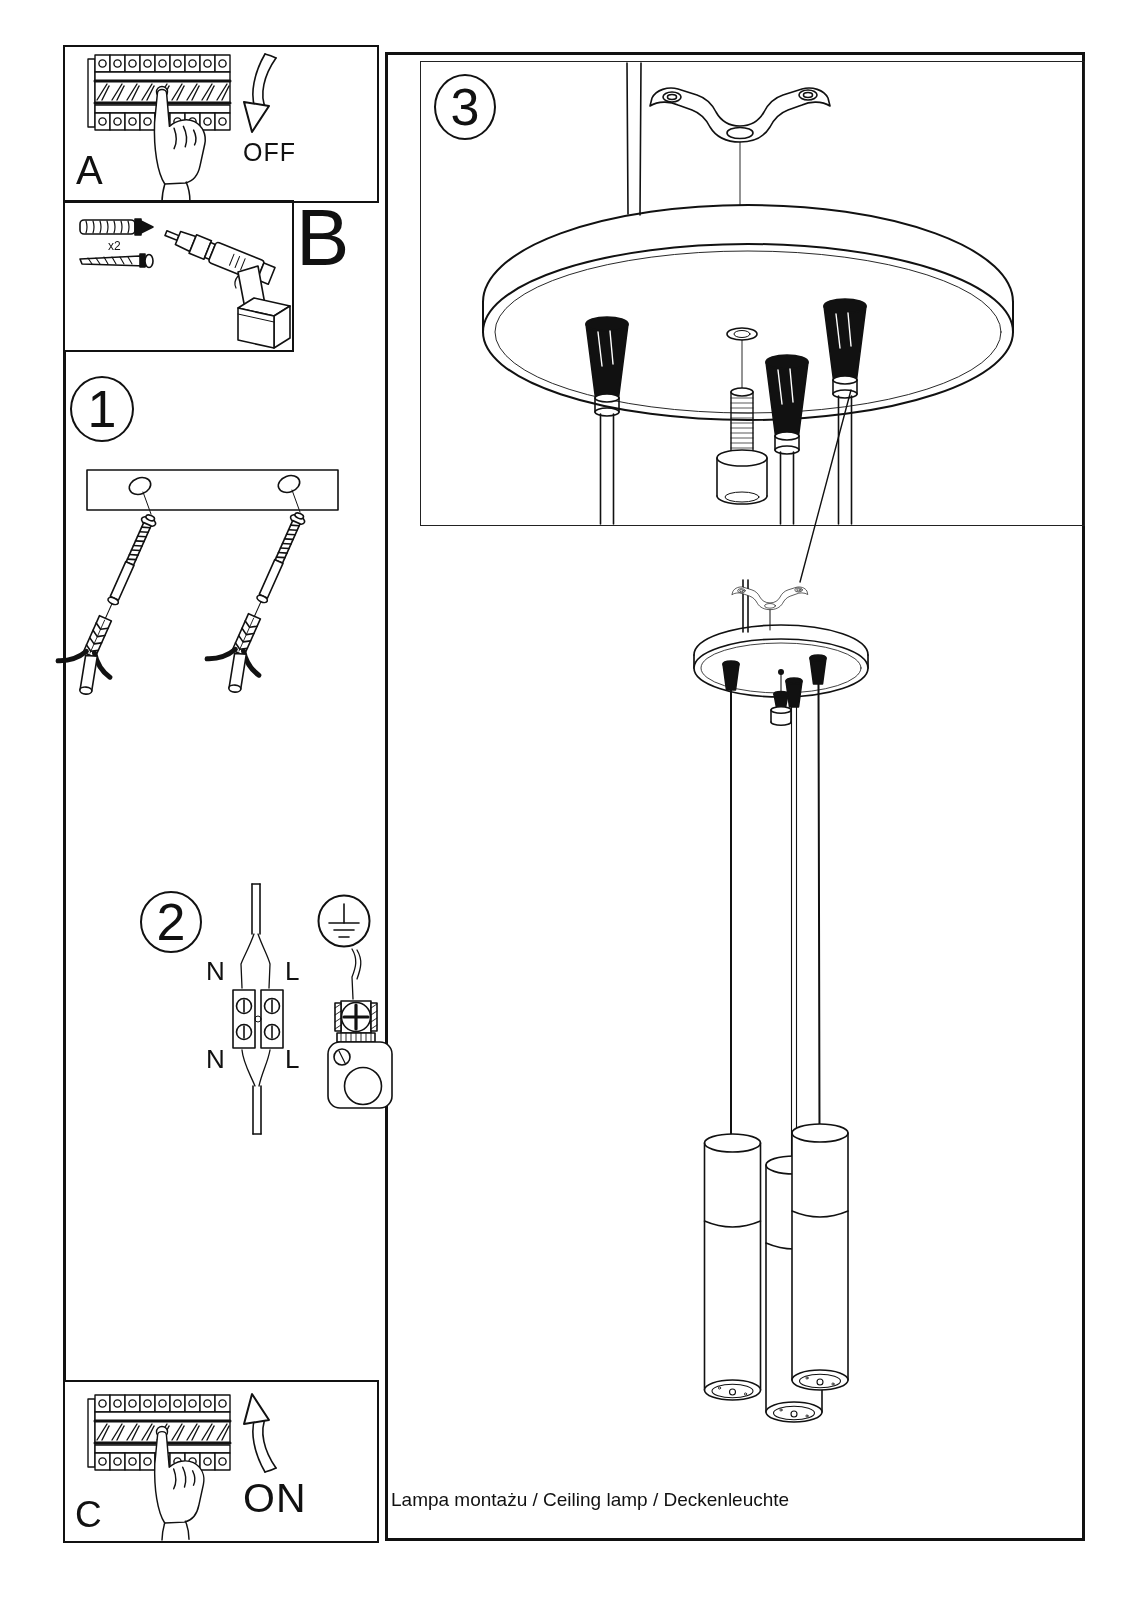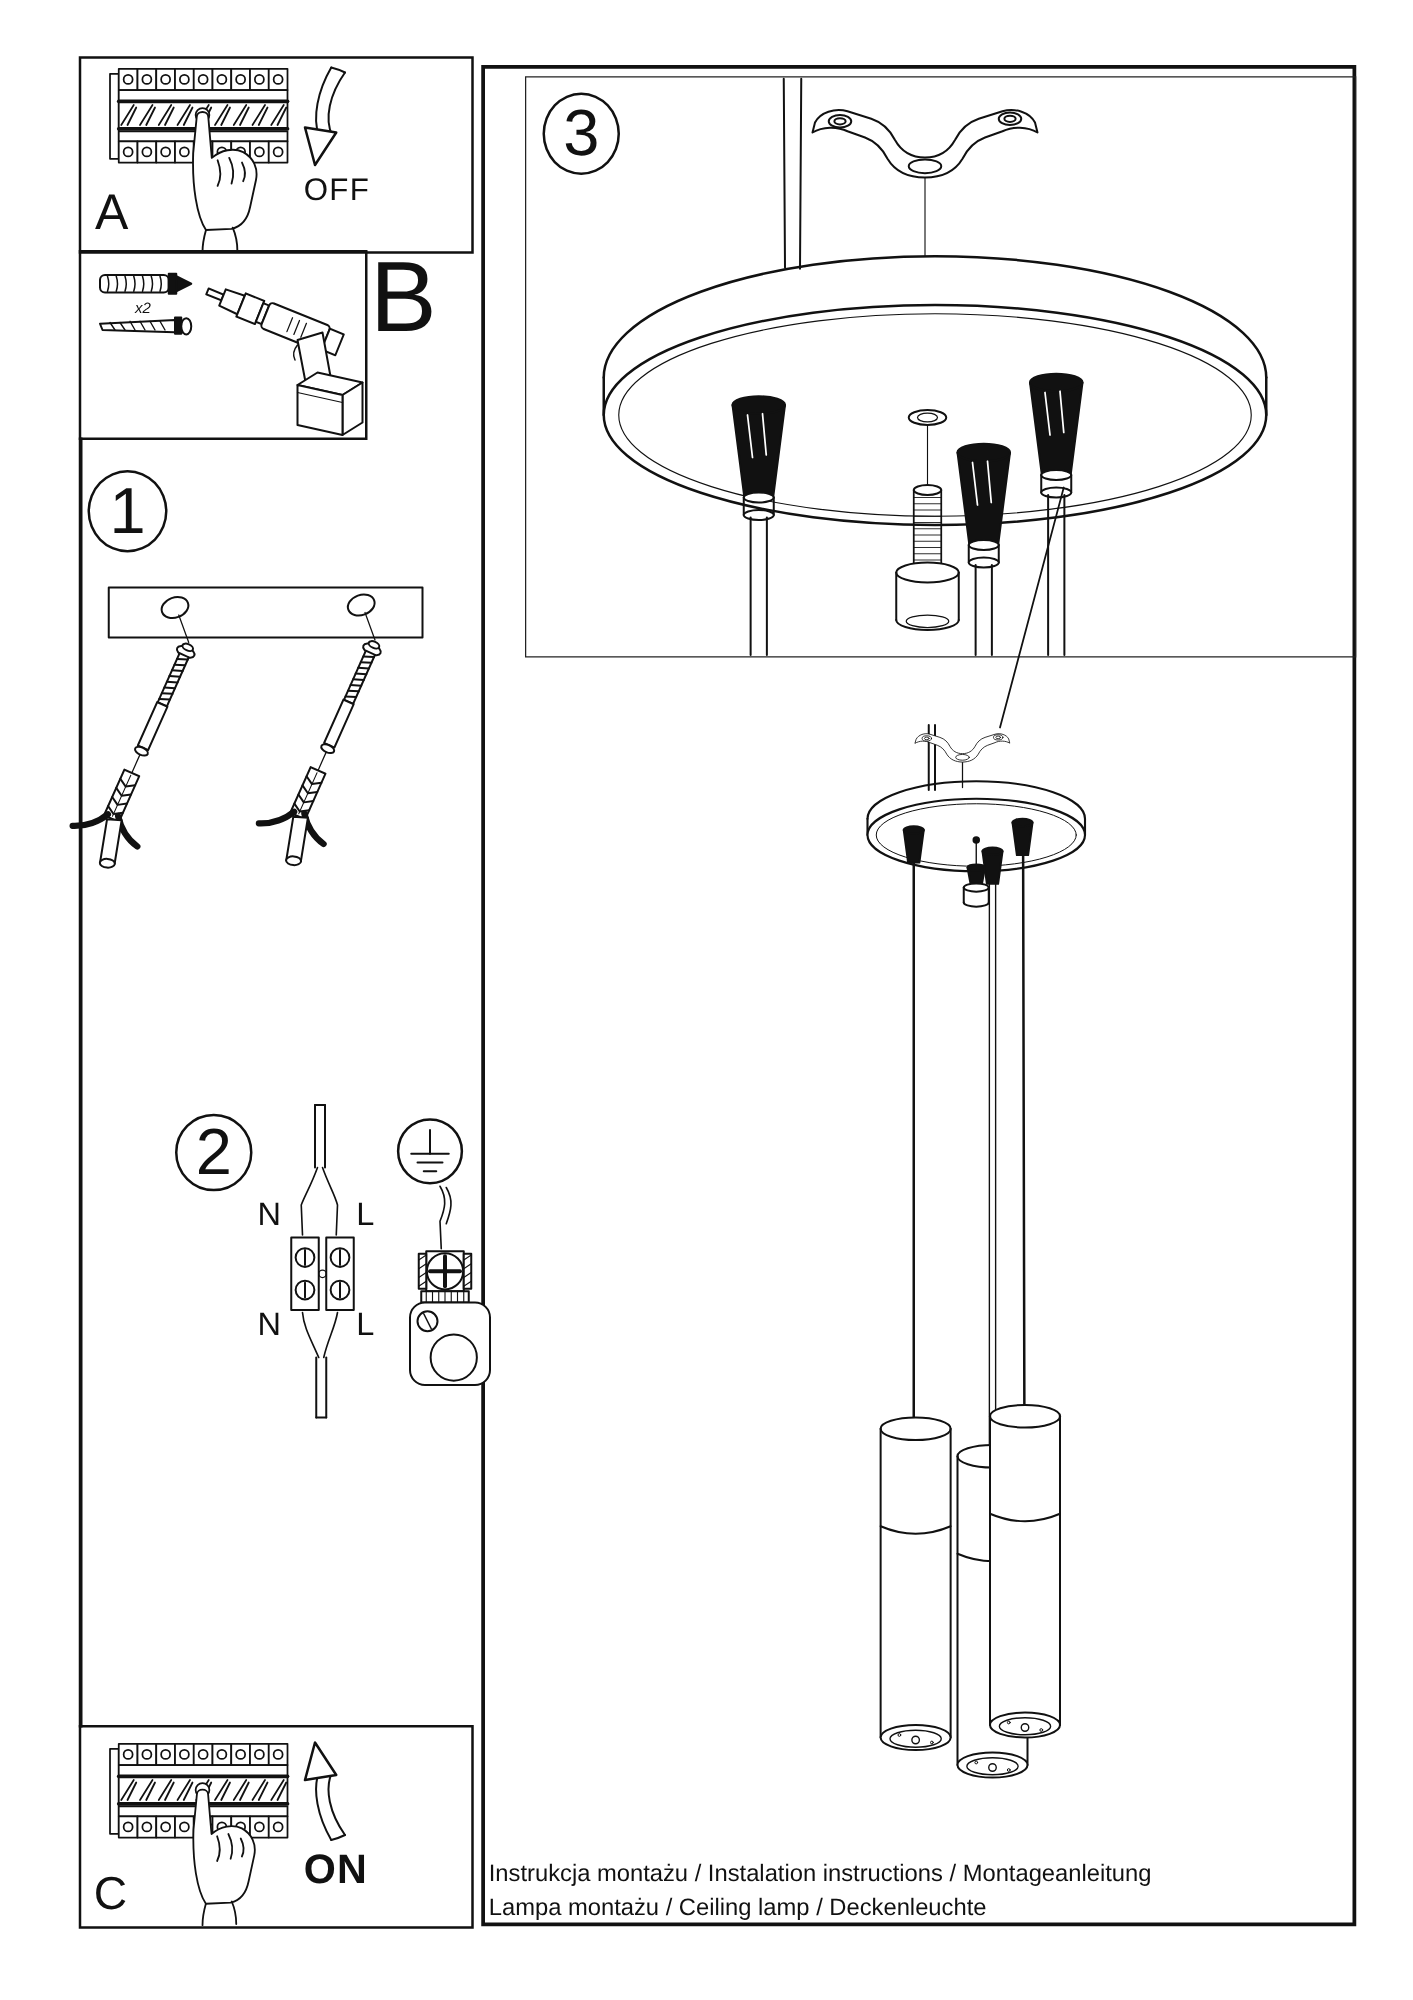--- a/index.html
+++ b/index.html
@@ -7,21 +7,21 @@
     position:relative;width:1130px;height:1600px;background:#fff;
     font-family:"Liberation Sans", sans-serif;color:#111;overflow:hidden;
   }
   .box{position:absolute;border:2.5px solid #111;background:transparent;box-sizing:border-box;}
   .thinbox{position:absolute;border:1.4px solid #222;background:transparent;box-sizing:border-box;}
   .spine{position:absolute;background:#111;}
   .lbl{position:absolute;white-space:pre;line-height:1;}
   .letter{font-size:40px;}
   .letter-big{font-size:80px;}
   .state{font-size:25px;letter-spacing:1px;}
-  .qty{font-size:12px;font-style:italic;}
+  .qty{font-size:12px;}
   .wire{font-size:26px;}
   .numcircle{
     position:absolute;border:2.5px solid #111;border-radius:50%;
     display:flex;align-items:center;justify-content:center;
     font-size:52px;box-sizing:border-box;background:#fff;
   }
   .caption{position:absolute;font-size:19px;line-height:27px;}
   svg.art{position:absolute;left:0;top:0;pointer-events:none;}
   svg.art *{vector-effect:none;}
 </style>
@@ -365,20 +365,19 @@
   <span class="lbl wire" style="left:206px;top:958px;">N</span>
   <span class="lbl wire" style="left:285px;top:958px;">L</span>
   <span class="lbl wire" style="left:206px;top:1046px;">N</span>
   <span class="lbl wire" style="left:285px;top:1046px;">L</span>
 
   <div class="numcircle" style="left:434px;top:74px;width:62px;height:66px;">
     <span>3</span>
   </div>
 
   <span class="lbl letter" style="left:75px;top:1496px;font-size:37px;">C</span>
-  <span class="lbl state" style="left:243px;top:1478px;font-size:33px;font-weight:bold;">ON</span>
+  <span class="lbl state" style="left:243px;top:1478px;font-size:41px;">ON</span>
 
   <div class="caption" style="left:391px;top:1486px;">
-    <div>Instrukcja montażu / Instalation instructions / Montageanleitung</div>
     <div>Lampa montażu / Ceiling lamp / Deckenleuchte</div>
   </div>
 
 </div>
 
 </body></html>

